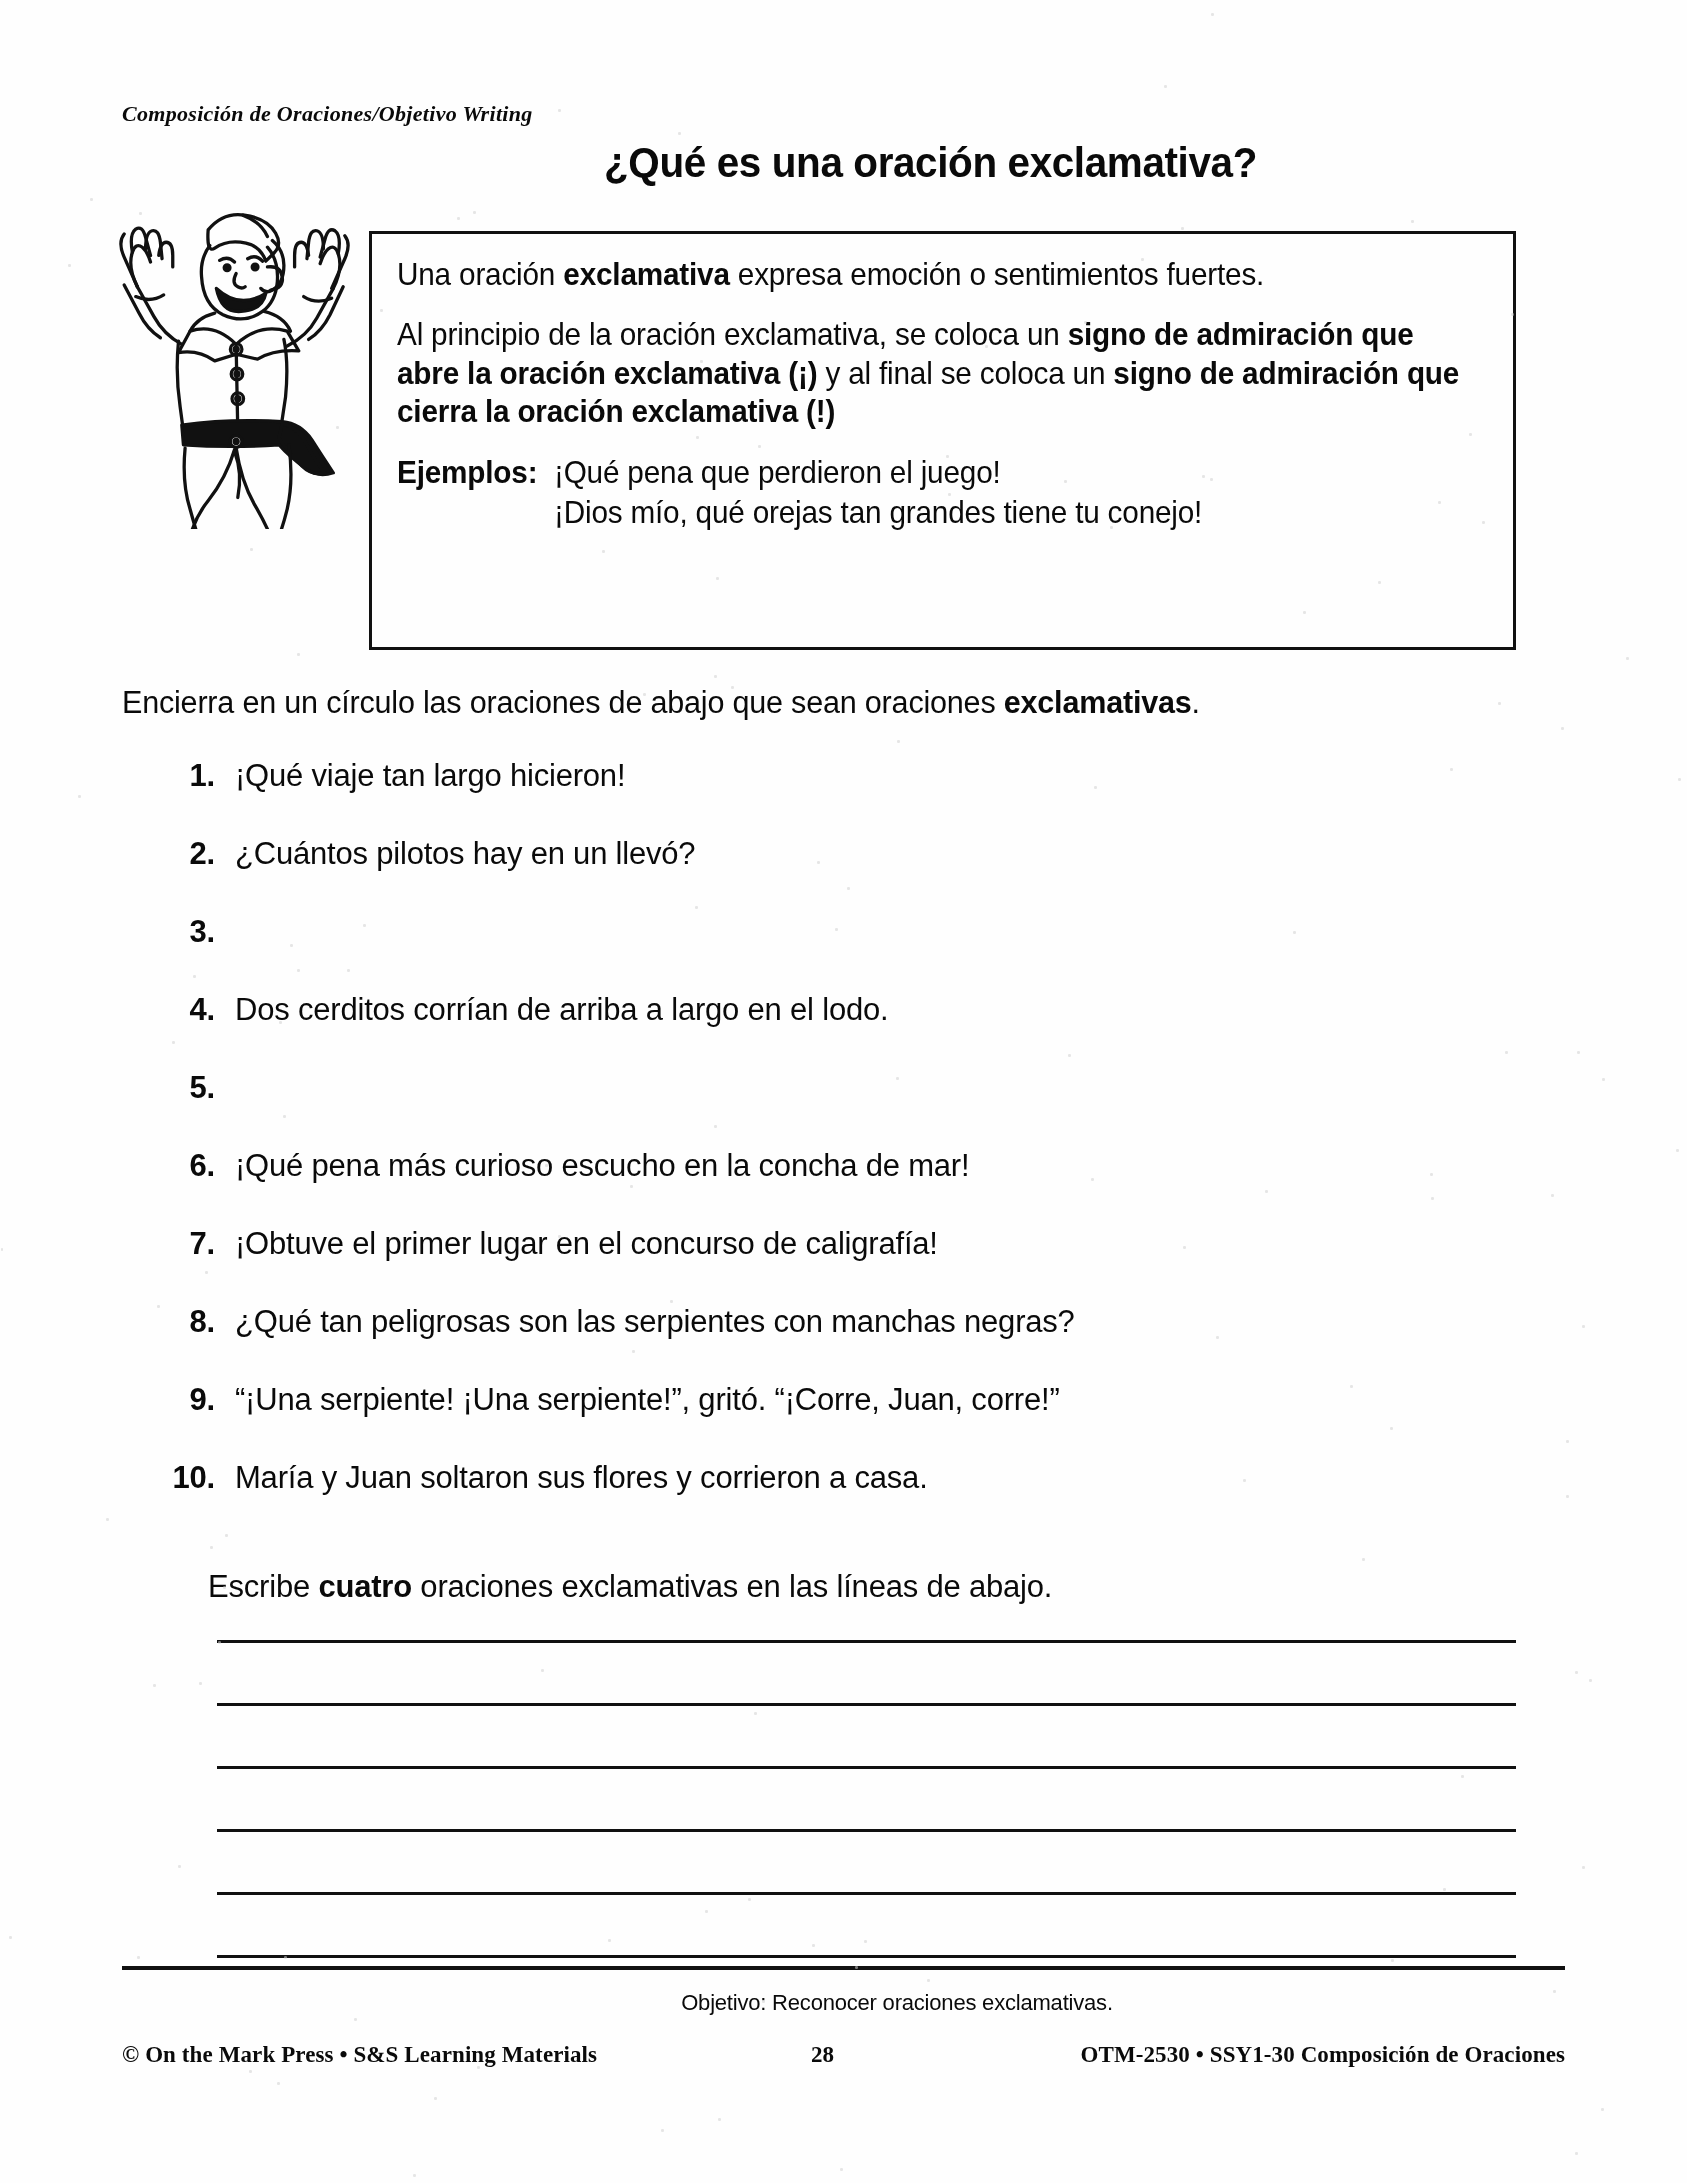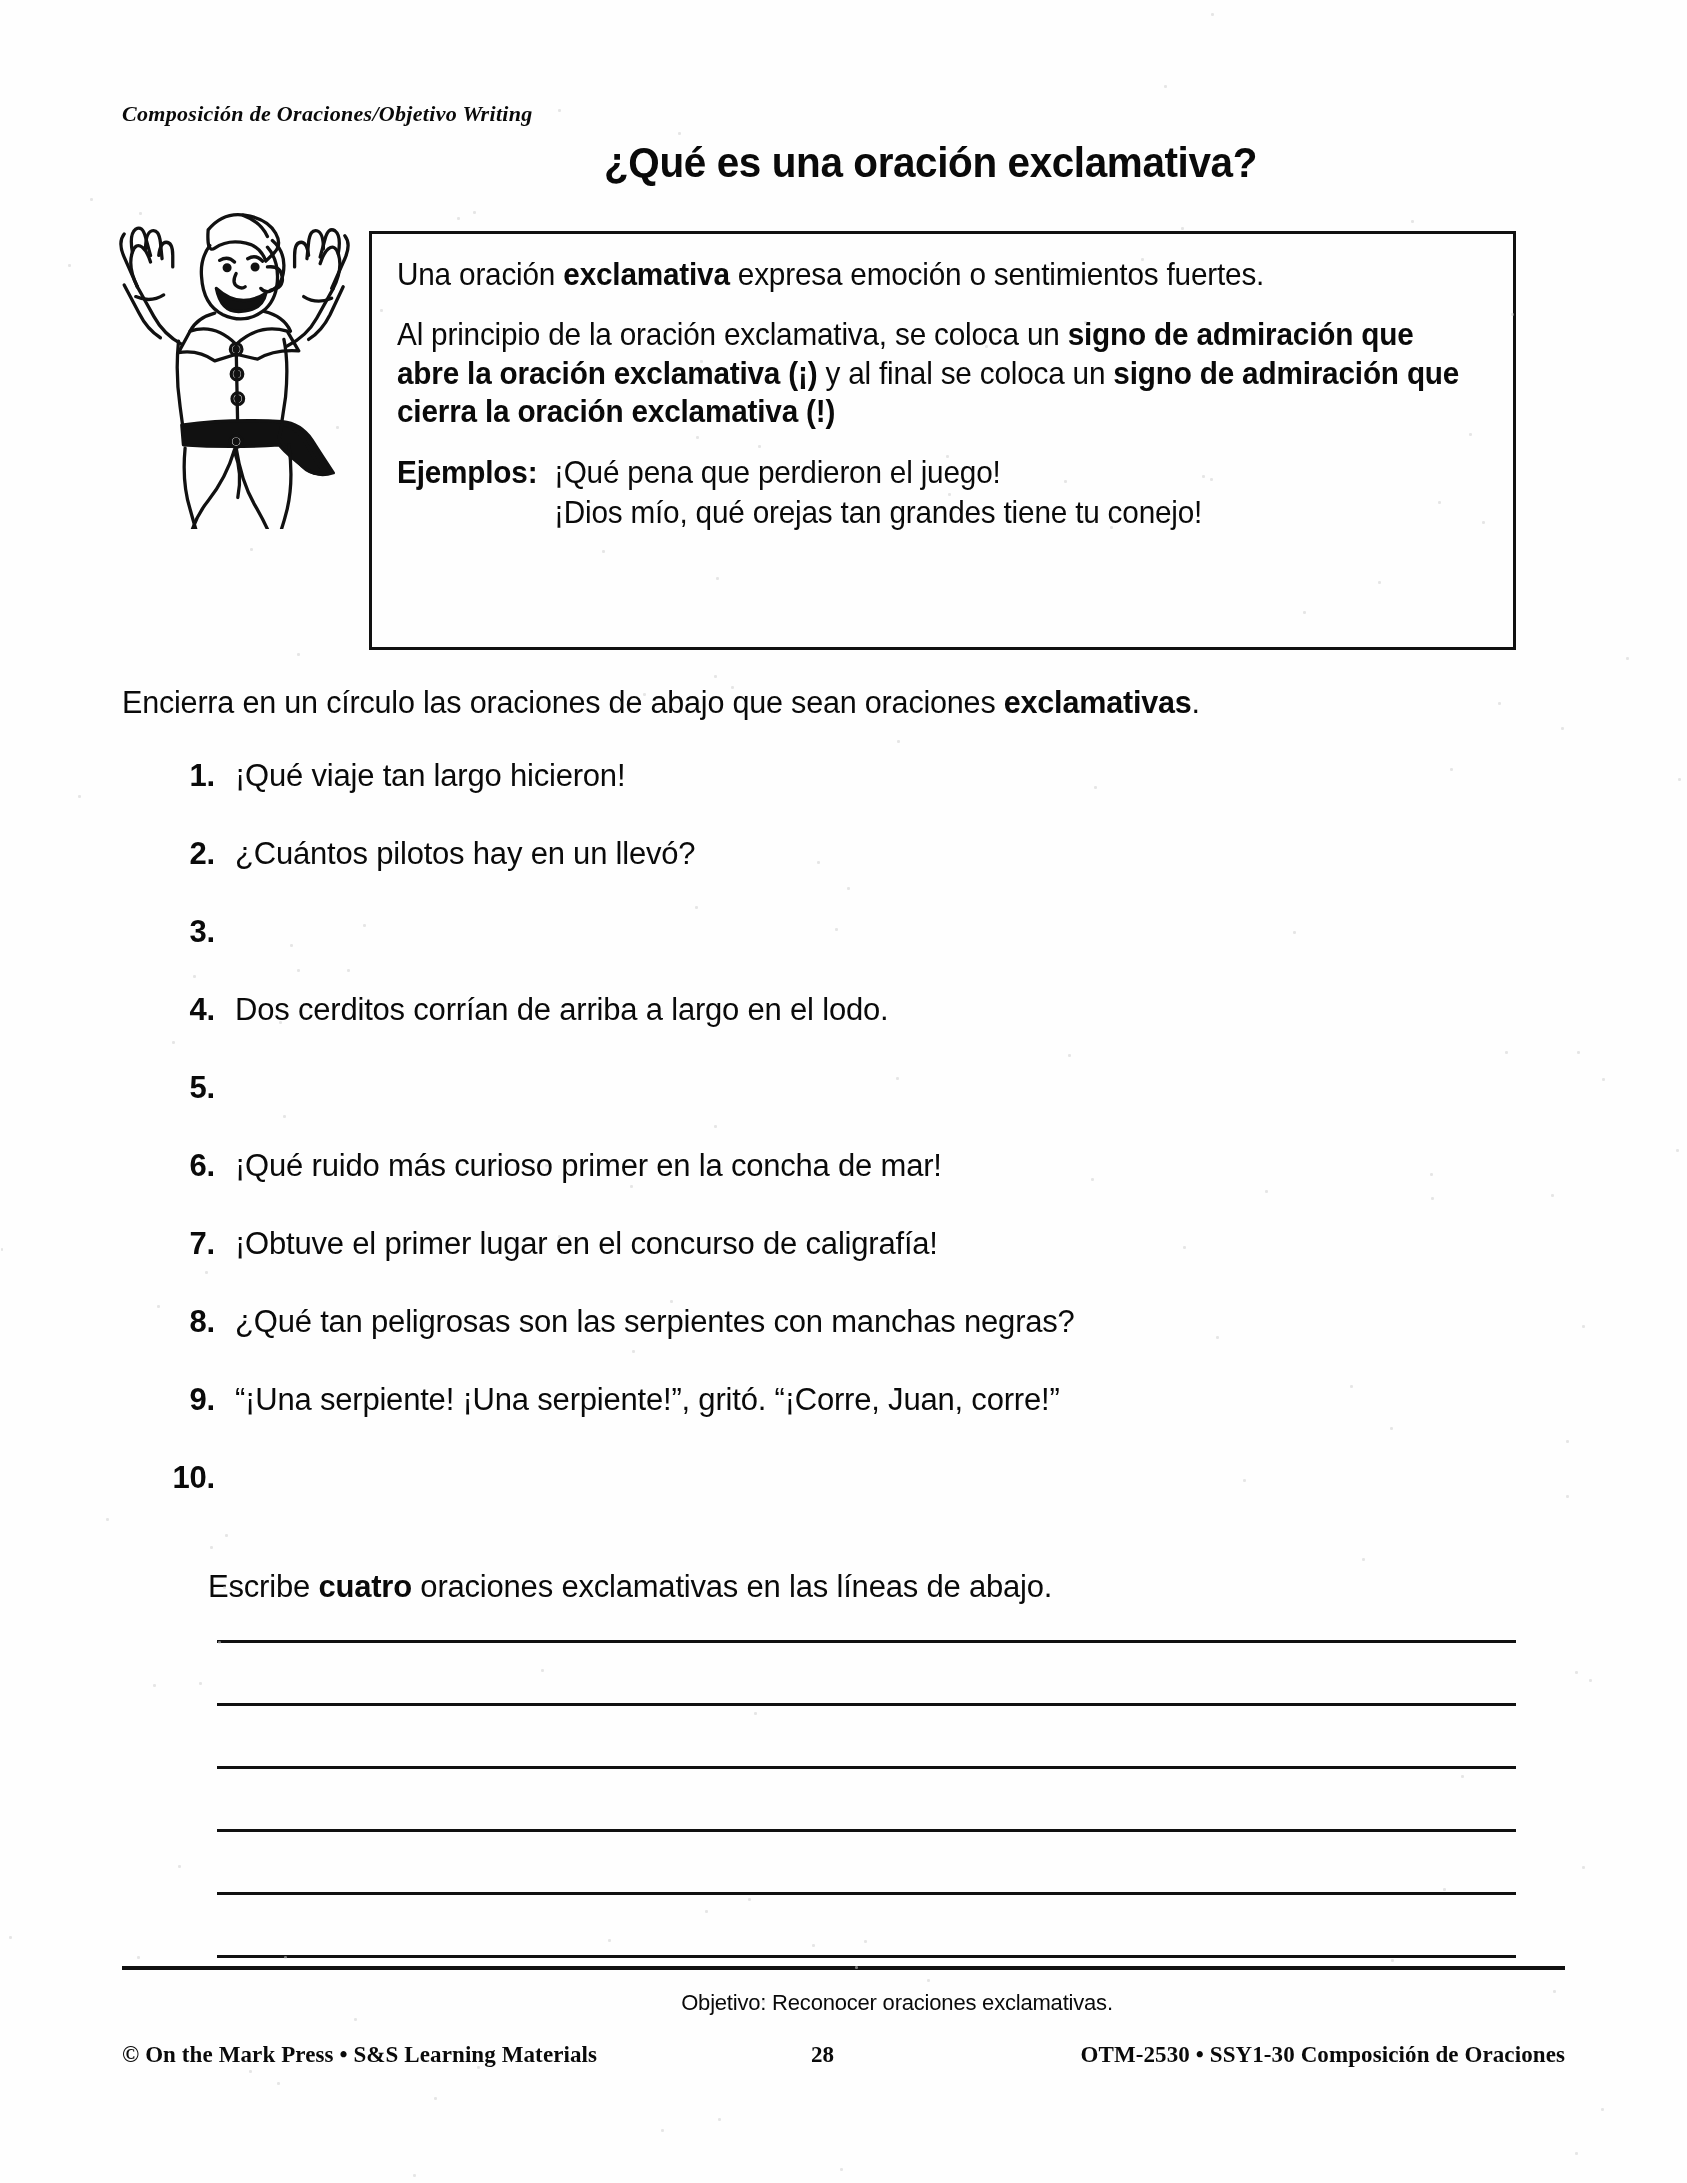--- a/index.html
+++ b/index.html
@@ -315,36 +315,37 @@
       </div>
     <div class="qrow">
         <span class="qnum">4.</span>
         <span class="qtext">Dos cerditos corrían de arriba a largo en el lodo.</span>
       </div>
     <div class="qrow">
         <span class="qnum">5.</span>
       </div>
     <div class="qrow">
         <span class="qnum">6.</span>
-        <span class="qtext">¡Qué ruido más curioso primer en la concha de mar!</span>
+        <span class="qtext">¡Qué pena más curioso escucho en la concha de mar!</span>
       </div>
     <div class="qrow">
         <span class="qnum">7.</span>
         <span class="qtext">¡Obtuve el primer lugar en el concurso de caligrafía!</span>
       </div>
     <div class="qrow">
         <span class="qnum">8.</span>
         <span class="qtext">¿Qué tan peligrosas son las serpientes con manchas negras?</span>
       </div>
     <div class="qrow">
         <span class="qnum">9.</span>
         <span class="qtext">“¡Una serpiente! ¡Una serpiente!”, gritó.  “¡Corre, Juan, corre!”</span>
       </div>
     <div class="qrow">
         <span class="qnum">10.</span>
+        <span class="qtext">María y Juan soltaron sus flores y corrieron a casa.</span>
       </div>
   </div>
 
   <div class="writeprompt">
     <span>Escribe </span><b>cuatro</b><span> oraciones exclamativas en las líneas de abajo.</span>
   </div>
 
   <div class="lines">
     <div class="rule"></div>
     <div class="rule"></div>

